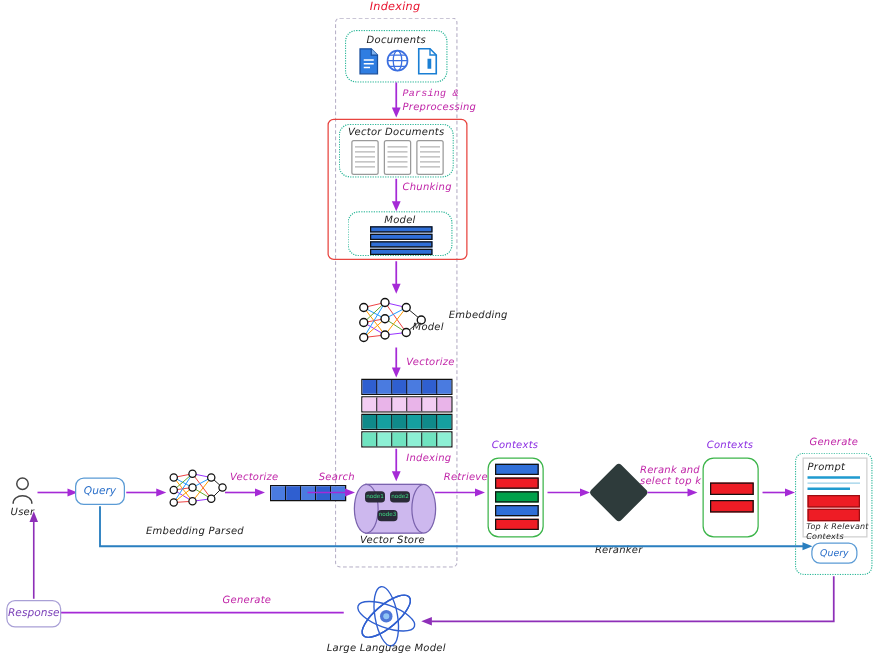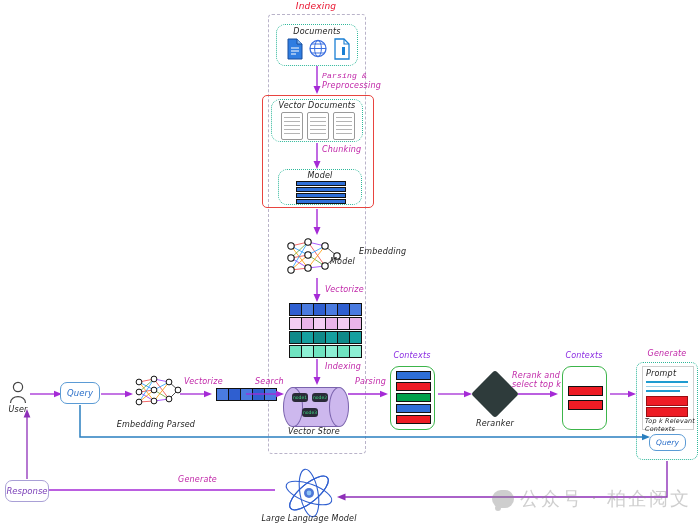--- a/index.html
+++ b/index.html
@@ -303,37 +303,37 @@
   <svg style="left:246px;top:389px;" width="40" height="10">
     <line x1="0" y1="5" x2="31" y2="5" stroke="#a52ad6" stroke-width="1.3"></line>
     <path d="M38,5 L30,1.8 L30,8.2 Z" fill="#a52ad6"></path>
   </svg>
   <div class="lbl mag" style="left:255px;top:378px;">Search</div>
 
   <svg style="left:348px;top:389px;" width="42" height="10">
     <line x1="0" y1="5" x2="33" y2="5" stroke="#a52ad6" stroke-width="1.3"></line>
     <path d="M40,5 L32,1.8 L32,8.2 Z" fill="#a52ad6"></path>
   </svg>
-  <div class="lbl mag" style="left:355px;top:378px;">Parsing</div>
+  <div class="lbl mag" style="left:355px;top:378px;">Retrieve</div>
 
   <div class="lbl purple ctr" style="left:412px;top:352px;">Contexts</div>
   <div class="abs solid-green" style="left:390px;top:366px;width:45px;height:64px;"></div>
   <div class="bar" style="left:396px;top:371px;width:33px;height:7px;background:#2f6fd8;"></div>
   <div class="bar" style="left:396px;top:382px;width:33px;height:7px;background:#ee1c25;"></div>
   <div class="bar" style="left:396px;top:393px;width:33px;height:7px;background:#00a14b;"></div>
   <div class="bar" style="left:396px;top:404px;width:33px;height:7px;background:#2f6fd8;"></div>
   <div class="bar" style="left:396px;top:415px;width:33px;height:7px;background:#ee1c25;"></div>
 
   <svg style="left:438px;top:389px;" width="36" height="10">
     <line x1="0" y1="5" x2="27" y2="5" stroke="#a52ad6" stroke-width="1.3"></line>
     <path d="M34,5 L26,1.8 L26,8.2 Z" fill="#a52ad6"></path>
   </svg>
 
   <div class="diamond" style="left:478px;top:377px;"></div>
-  <div class="lbl dark ctr" style="left:495px;top:420px;">Reranker</div>
+  <div class="lbl dark ctr" style="left:495px;top:436px;">Reranker</div>
 
   <svg style="left:518px;top:389px;" width="42" height="10">
     <line x1="0" y1="5" x2="33" y2="5" stroke="#a52ad6" stroke-width="1.3"></line>
     <path d="M40,5 L32,1.8 L32,8.2 Z" fill="#a52ad6"></path>
   </svg>
   <div class="lbl mag" style="left:512px;top:372px;">Rerank and</div>
   <div class="lbl mag" style="left:512px;top:381px;">select top k</div>
 
   <div class="lbl purple ctr" style="left:584px;top:352px;">Contexts</div>
   <div class="abs solid-green" style="left:562px;top:366px;width:45px;height:64px;"></div>
@@ -392,18 +392,14 @@
 
   <div class="rbox abs" style="left:5px;top:480px;width:44px;height:22px;border-color:#a9a0d6;">
     <span style="color:#7a3fb8">Response</span>
   </div>
 
   <svg style="left:0px;top:0px;" width="700" height="526">
     <line x1="27" y1="479" x2="27" y2="416" stroke="#8e2fb8" stroke-width="1.3"></line>
     <path d="M27,409 L23.6,417.5 L30.4,417.5 Z" fill="#8e2fb8"></path>
   </svg>
 
-  <div class="wm" style="left:492px;top:486px;">
-    <div class="bub"></div>
-    <div class="txt">公众号 · 柏企阅文</div>
-  </div>
 
 </div>
 
 </body></html>

